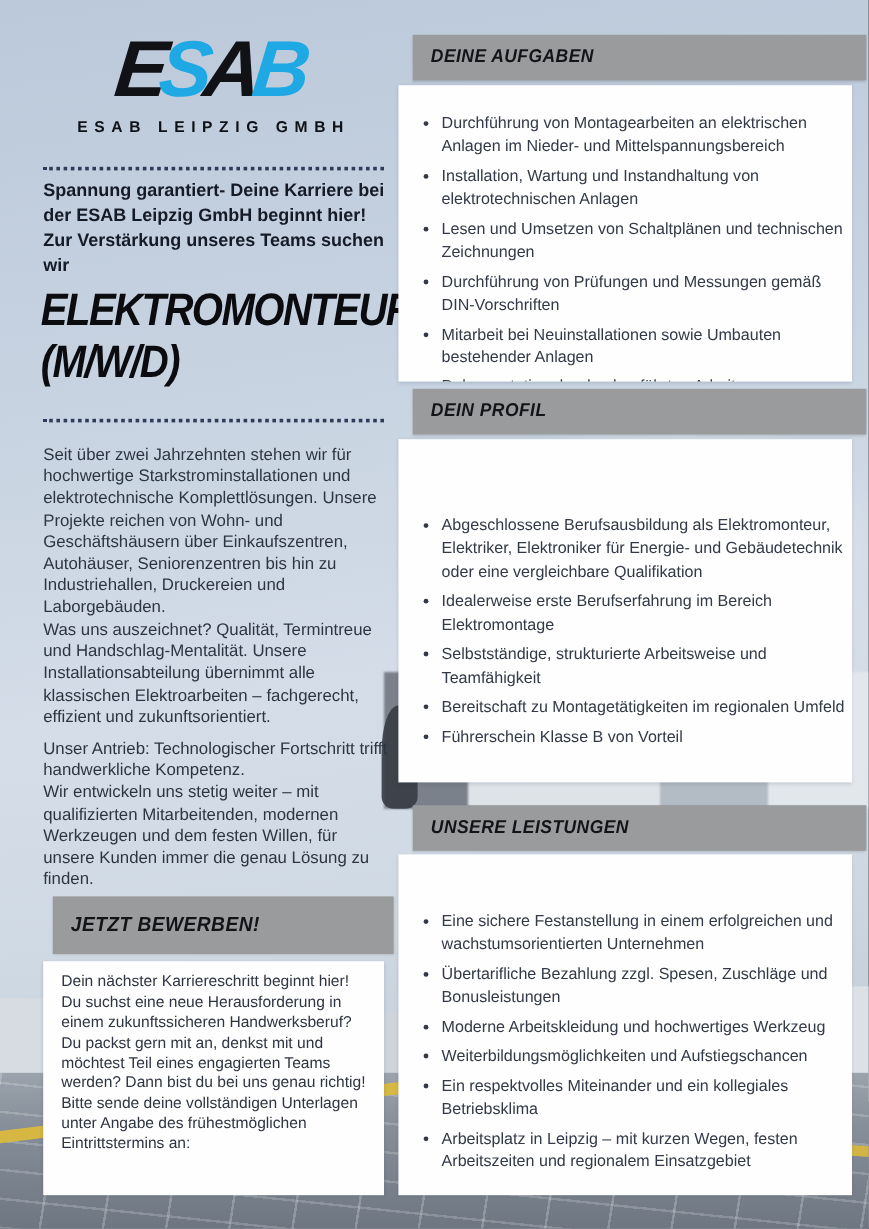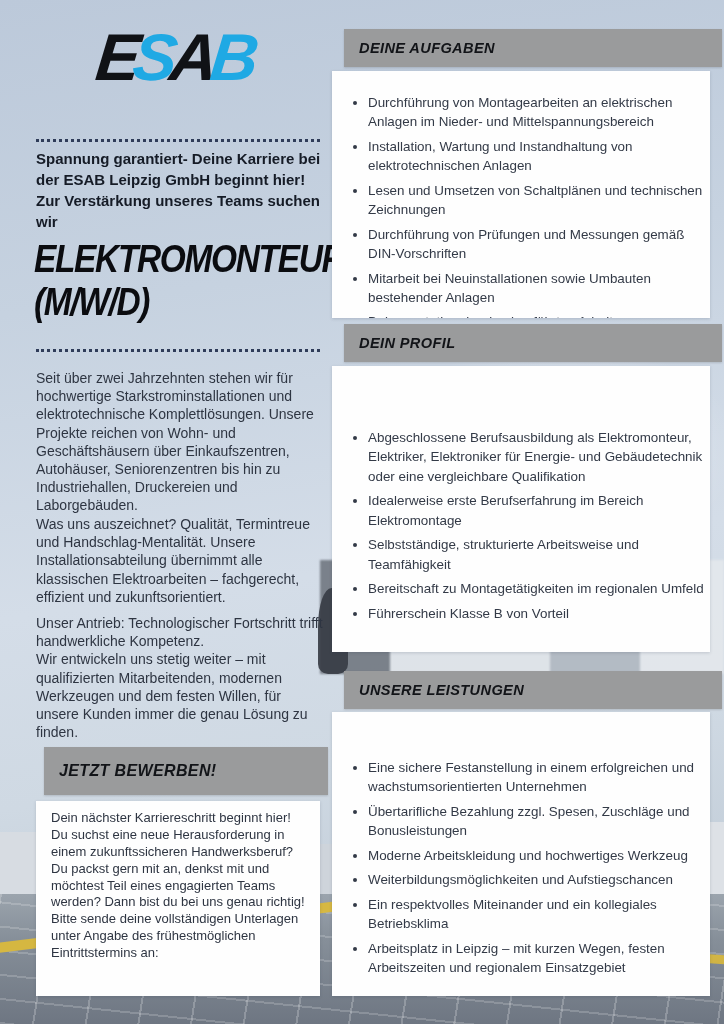--- a/index.html
+++ b/index.html
@@ -91,20 +91,21 @@
   <div class="bg bg-yellow-left"></div>
   <div class="bg bg-yellow-right"></div>
 
   <div class="abs logo-block">
     <div class="logo-mark">
       <span class="lblack">E</span>
       <span class="lblue">S</span>
       <span class="lblack">A</span>
       <span class="lblue">B</span>
     </div>
+    <div class="company-name">ESAB LEIPZIG GMBH</div>
   </div>
 
   <div class="abs dotted dotted-top"></div>
 
   <p class="abs intro">Spannung garantiert- Deine Karriere bei der ESAB Leipzig GmbH beginnt hier!
 Zur Verstärkung unseres Teams suchen wir</p>
 
   <h1 class="abs job-title"><span>ELEKTROMONTEUR</span><br><span>(M/W/D)</span></h1>
 
   <div class="abs dotted dotted-title"></div>

